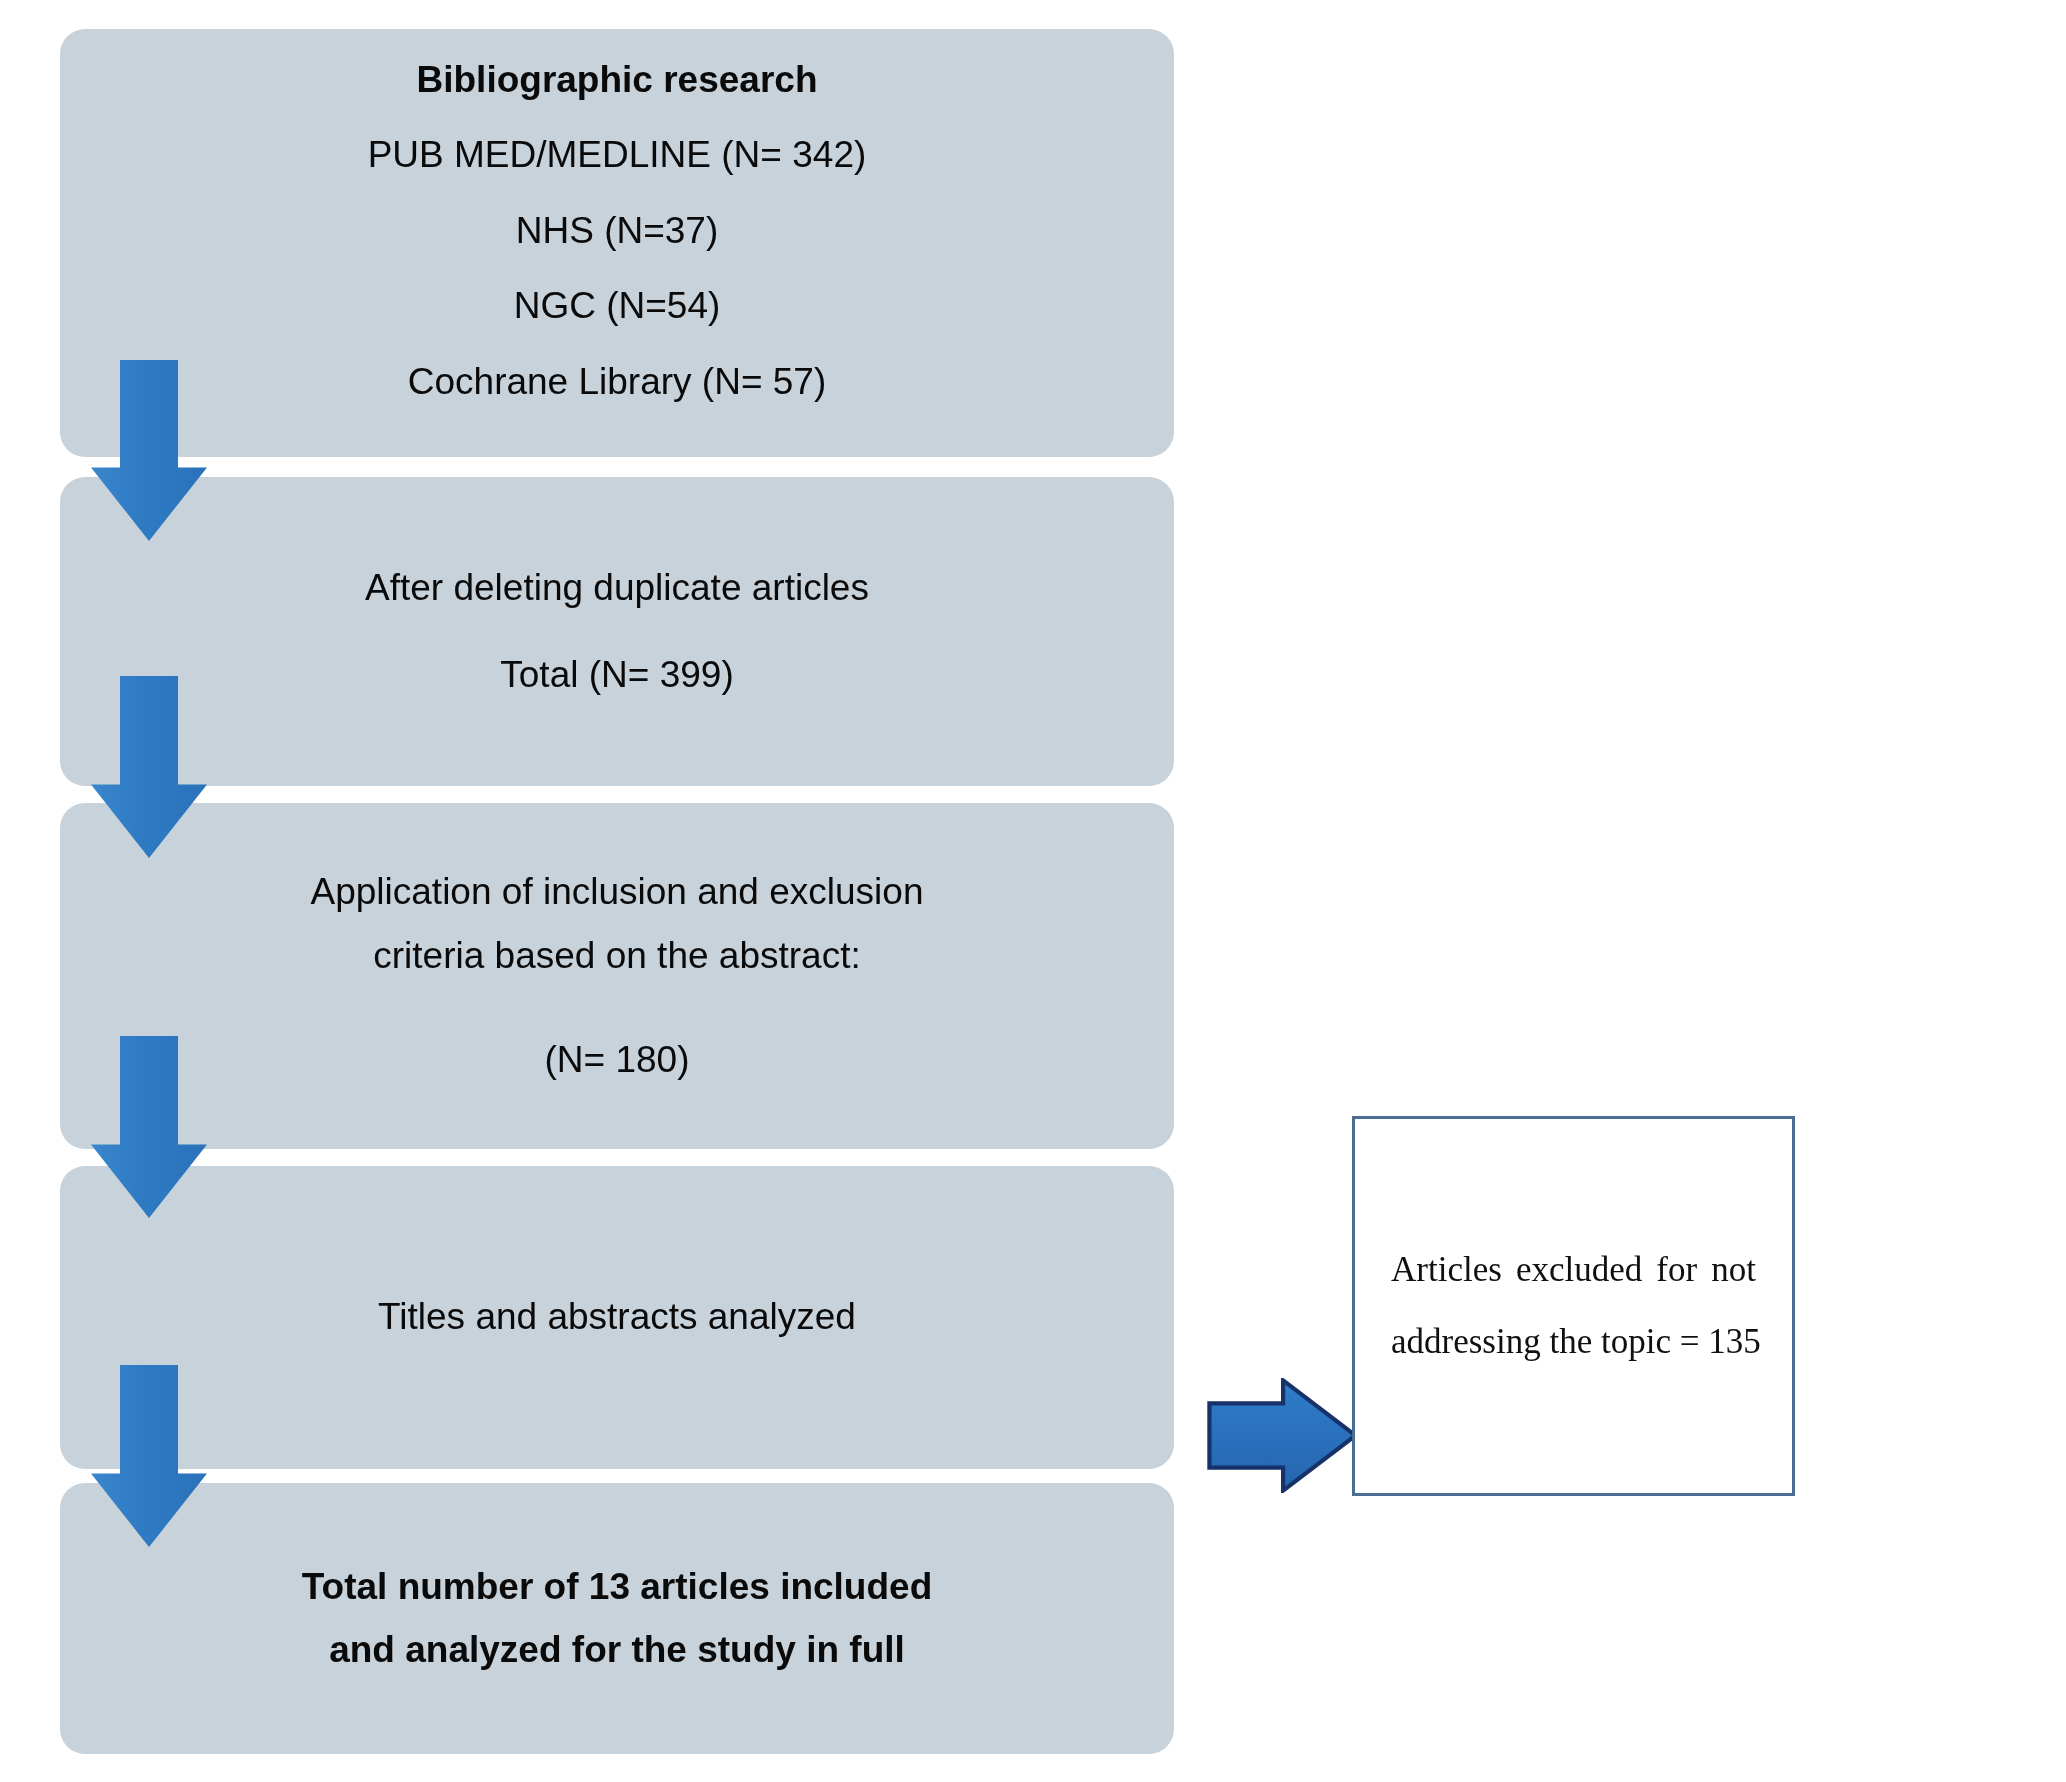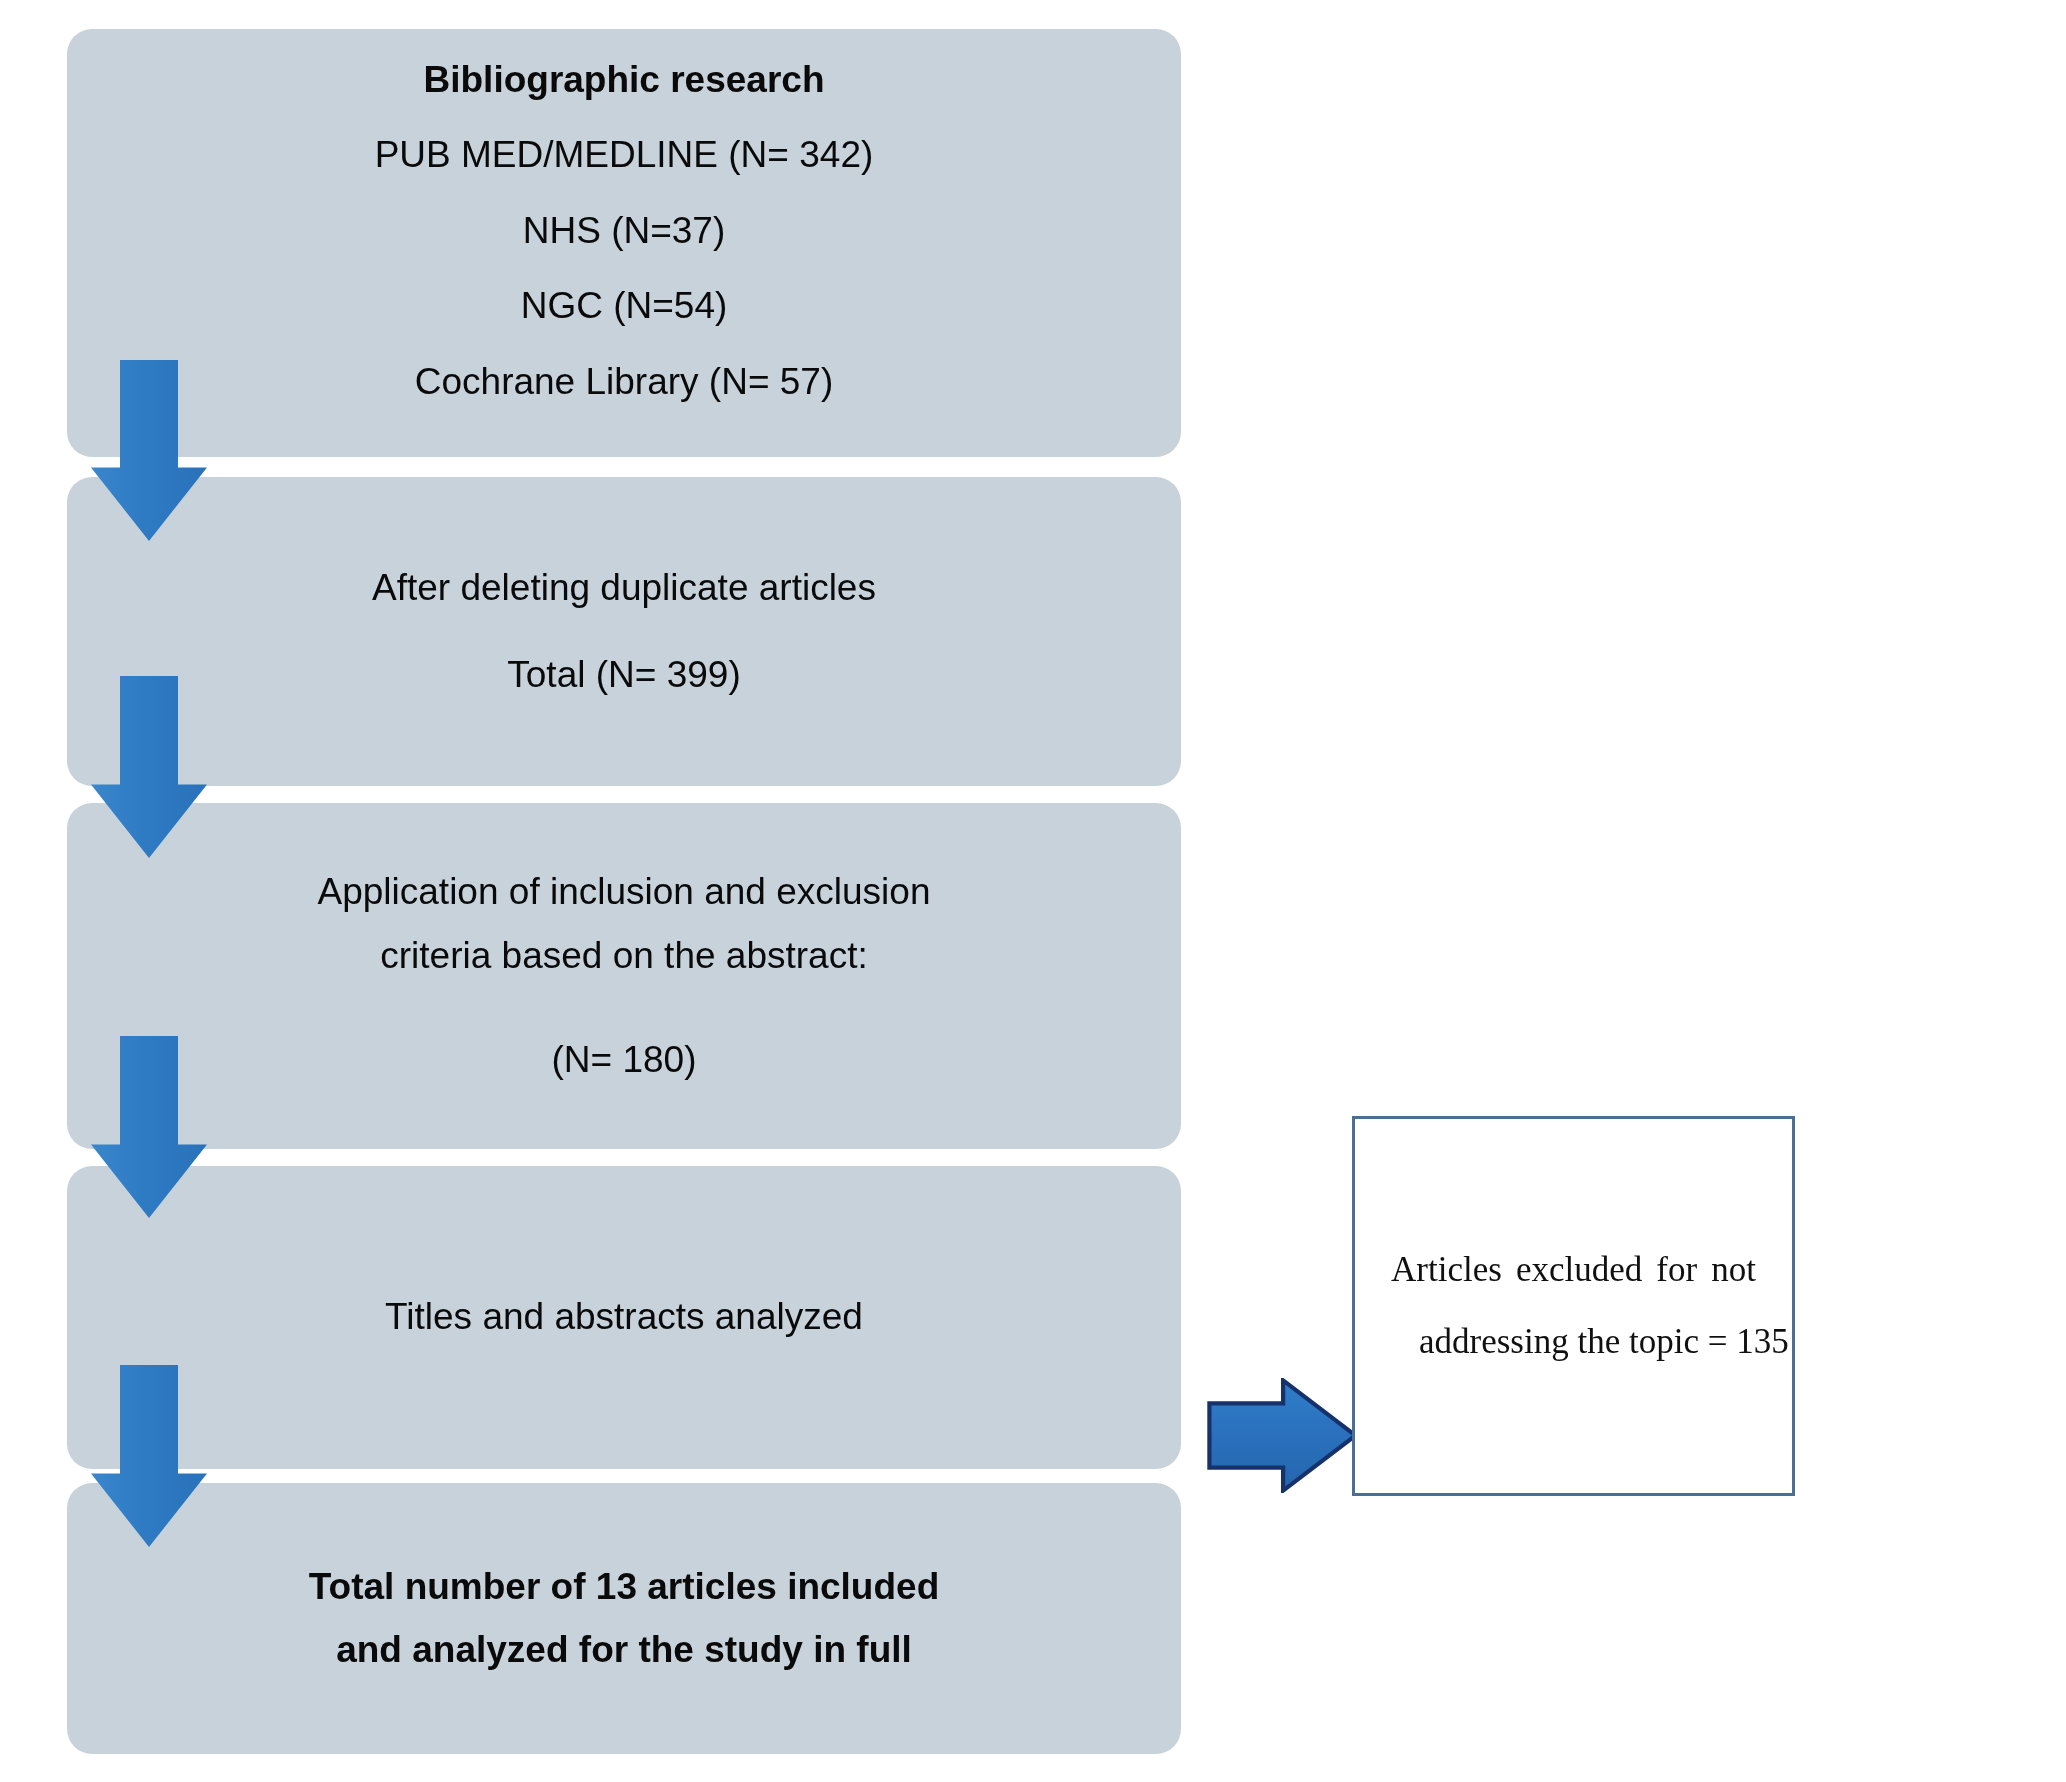--- a/index.html
+++ b/index.html
@@ -30,21 +30,20 @@
     display: flex;
     flex-direction: column;
     align-items: center;
     justify-content: center;
     color: #0a0a0a;
     font-family: "Liberation Sans", sans-serif;
     font-size: 37px;
     line-height: 1.58;
     text-align: center;
     padding: 0 42px;
-    margin-left: 7px;
   }
   .flow-box .line {
     display: block;
     white-space: pre;
   }
   .flow-box .line.bold {
     font-weight: bold;
   }
 
   #box-search   { top: 29px;   height: 428px; justify-content: flex-start; padding-top: 13.3px; }
@@ -102,21 +101,20 @@
   }
   #box-excluded .ex-line {
     font-family: "Liberation Serif", serif;
     font-size: 35px;
     color: #101010;
     line-height: 2.05;
     text-align: justify;
     text-align-last: justify;
     white-space: pre;
     display: block;
-    margin-left: 28px;
   }
   #box-excluded .ex-line.last {
     text-align: left;
     text-align-last: left;
   }
   
   #box-excluded .ex-justify {
     display: flex;
     justify-content: space-between;
     font-family: "Liberation Serif", serif;

